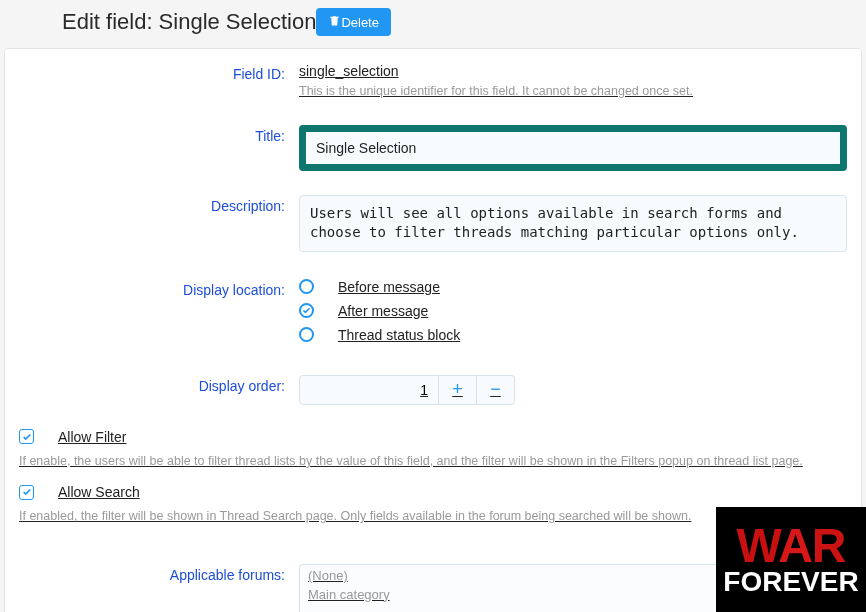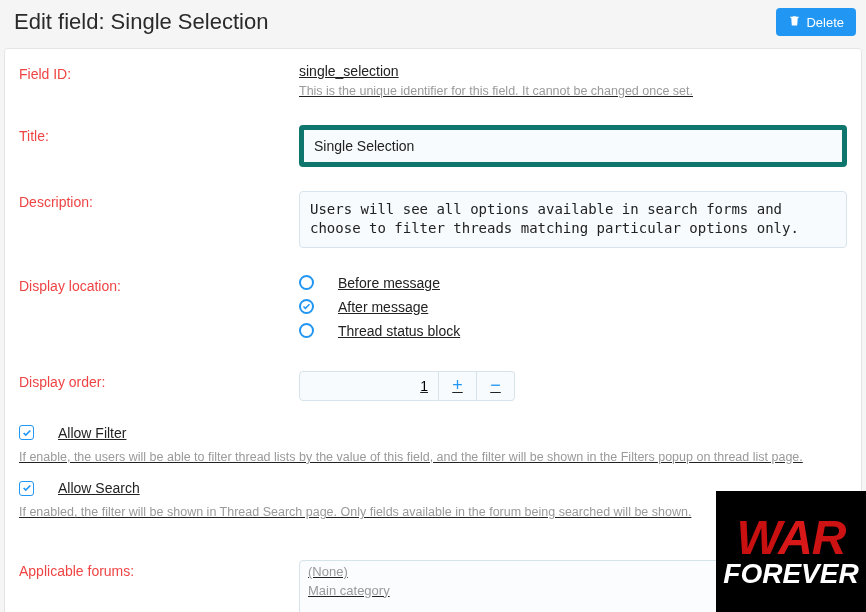--- a/index.html
+++ b/index.html
@@ -1,43 +1,43 @@
 <!DOCTYPE html>
 <html><head>
   <meta charset="utf-8">
   <style>
     * { box-sizing: border-box; margin: 0; padding: 0; }
     body { font-family: -apple-system, BlinkMacSystemFont, "Segoe UI", Arial, sans-serif; background: #f5f5f5; width: 866px; height: 612px; overflow: hidden; position: relative; }
-    .header { display: flex; align-items: center; justify-content: space-between; padding: 8px 10px 12px 14px; }
+    .header { display: flex; align-items: center; padding: 8px 10px 12px 14px; margin-left: 48px; }
     .header h1 { font-size: 22px; font-weight: 400; color: #2a2a2a; }
-    .delete-btn { background: #2196f3; color: #fff; border: none; border-radius: 4px; padding: 6px 12px; font-size: 13px; cursor: pointer; display: flex; align-items: center; gap: 5px; }
+    .delete-btn { background: #2196f3; color: #fff; border: none; border-radius: 4px; padding: 6px 12px; font-size: 13px; cursor: pointer; display: flex; align-items: center; }
     .delete-btn svg { width: 13px; height: 13px; fill: #fff; }
     .panel { background: #fff; margin: 0 4px; border: 1px solid #e4e4e4; border-radius: 4px; padding: 4px 0 0 0; height: 570px; overflow-y: auto; }
     .row { display: flex; padding: 10px 14px 14px 14px; border-bottom: none; }
-    .label-col { width: 280px; text-align: left; padding-right: 14px; font-size: 14px; color: #ef4444; flex-shrink: 0; padding-top: 3px; }
+    .label-col { width: 280px; text-align: right; padding-right: 14px; font-size: 14px; color: #1d4ed8; flex-shrink: 0; padding-top: 3px; }
     .value-col { flex: 1; font-size: 14px; color: #222; text-decoration: underline; }
     .help-text { color: #9a9a9a; font-size: 12.5px; margin-top: 4px; line-height: 1.4; }
-    .text-input { width: 100%; border: 5px solid #0f766e; background: #f7fbfe; border-radius: 4px; padding: 8px 10px; font-size: 14px; color: #222; }
+    .text-input { width: 100%; border: 7px solid #0f766e; background: #f7fbfe; border-radius: 4px; padding: 8px 10px; font-size: 14px; color: #222; }
     .textarea { width: 100%; border: 1px solid #d8e4ec; background: #f7fbfe; border-radius: 4px; padding: 8px 10px; font-size: 14px; color: #222; resize: none; line-height: 1.4; min-height: 56px; }
     .radio-item, .check-item { display: flex; align-items: center; gap: 24px; margin-bottom: 8px; font-size: 14px; cursor: pointer; }
     .check-item-block { margin-bottom: 14px; }
     .radio-circle { width: 15px; height: 15px; border: 2px solid #2196f3; border-radius: 50%; display: inline-flex; align-items: center; justify-content: center; flex-shrink: 0; }
     .radio-circle.checked-tick { border-color: #2196f3; }
     .radio-circle.checked-tick svg { width: 9px; height: 9px; }
     .checkbox-sq { width: 15px; height: 15px; border: 1.5px solid #2196f3; border-radius: 3px; display: inline-flex; align-items: center; justify-content: center; flex-shrink: 0; }
     .checkbox-sq.checked svg { width: 10px; height: 10px; }
     .stepper { display: flex; }
     .stepper input { width: 140px; text-align: right; border: 1px solid #d7e3eb; background: #f7fbfe; border-radius: 4px 0 0 4px; padding: 6px 10px; font-size: 14px; }
     .step-btn { width: 38px; border: 1px solid #d7e3eb; border-left: none; background: #f7fbfe; color: #2196f3; font-size: 18px; cursor: pointer; display: flex; align-items: center; justify-content: center; }
     .step-btn:last-child { border-radius: 0 4px 4px 0; }
     .listbox { border: 1px solid #d7e3eb; background: #fafcfe; border-radius: 4px; padding: 2px 0; font-size: 13px; line-height: 1.45; height: 122px; overflow: hidden; position: relative; }
     .listbox .item { padding: 0 8px; cursor: pointer; }
     .listbox .item.muted { color: #999; }
     .listbox-scroll { position: absolute; right: 2px; top: 2px; width: 8px; height: 24px; background: #bfbfbf; border-radius: 4px; }
-    .watermark { position: absolute; right: 0; bottom: 0; width: 150px; height: 121px; background: #000; display: flex; flex-direction: column; align-items: center; justify-content: center; font-style: italic; }
+    .watermark { position: absolute; right: 0; bottom: 0; width: 150px; height: 105px; background: #000; display: flex; flex-direction: column; align-items: center; justify-content: center; }
     .watermark .war { font-family: Impact, "Arial Black", sans-serif; font-size: 48px; font-weight: 900; letter-spacing: -1px; line-height: 0.95; }
     .watermark .war .w { color: #c81010; } .watermark .war .a { color: #d81818; } .watermark .war .r { color: #cc1212; }
     .watermark .forever { font-family: Impact, "Arial Black", sans-serif; font-size: 28px; font-weight: 900; color: #fff; letter-spacing: 0px; line-height: 0.95; }
   </style>
 </head>
 <body>
 
 <div class="header">
   <h1>Edit field: Single Selection</h1>
   <button class="delete-btn">

